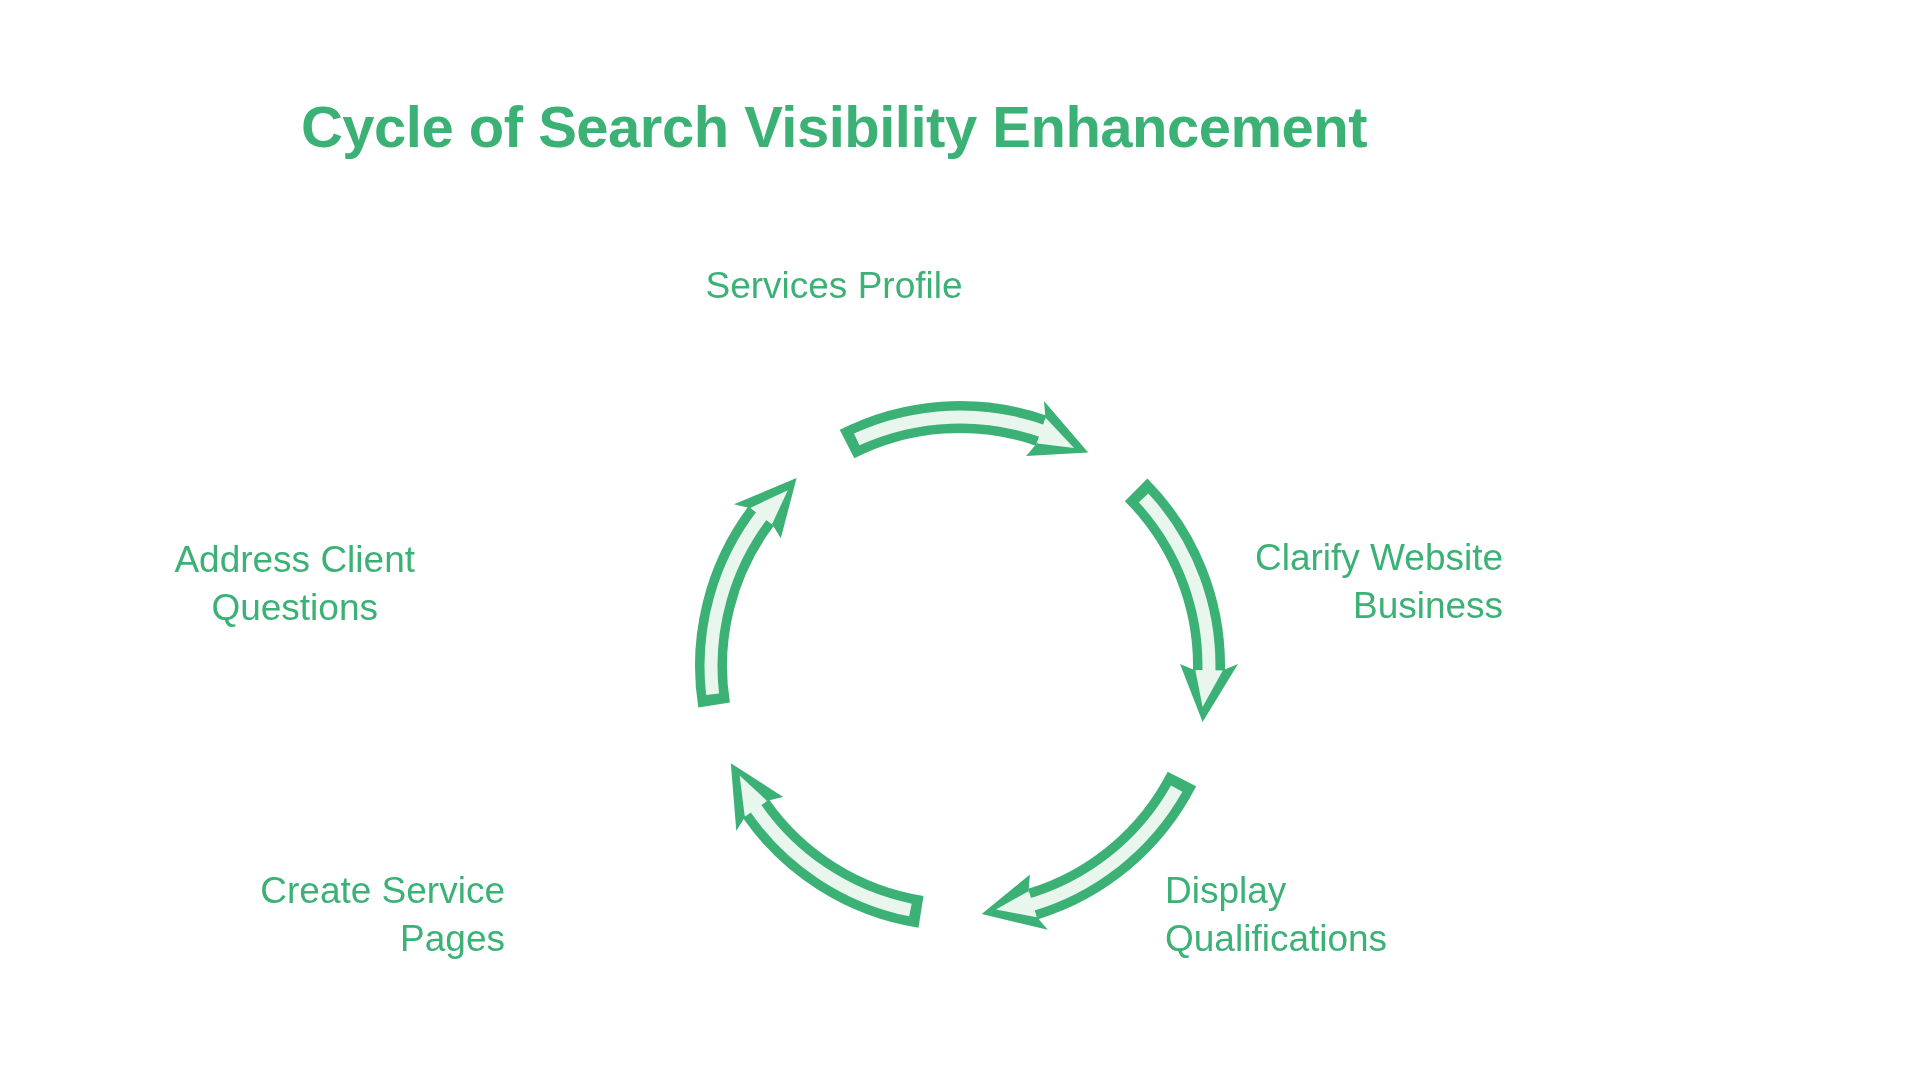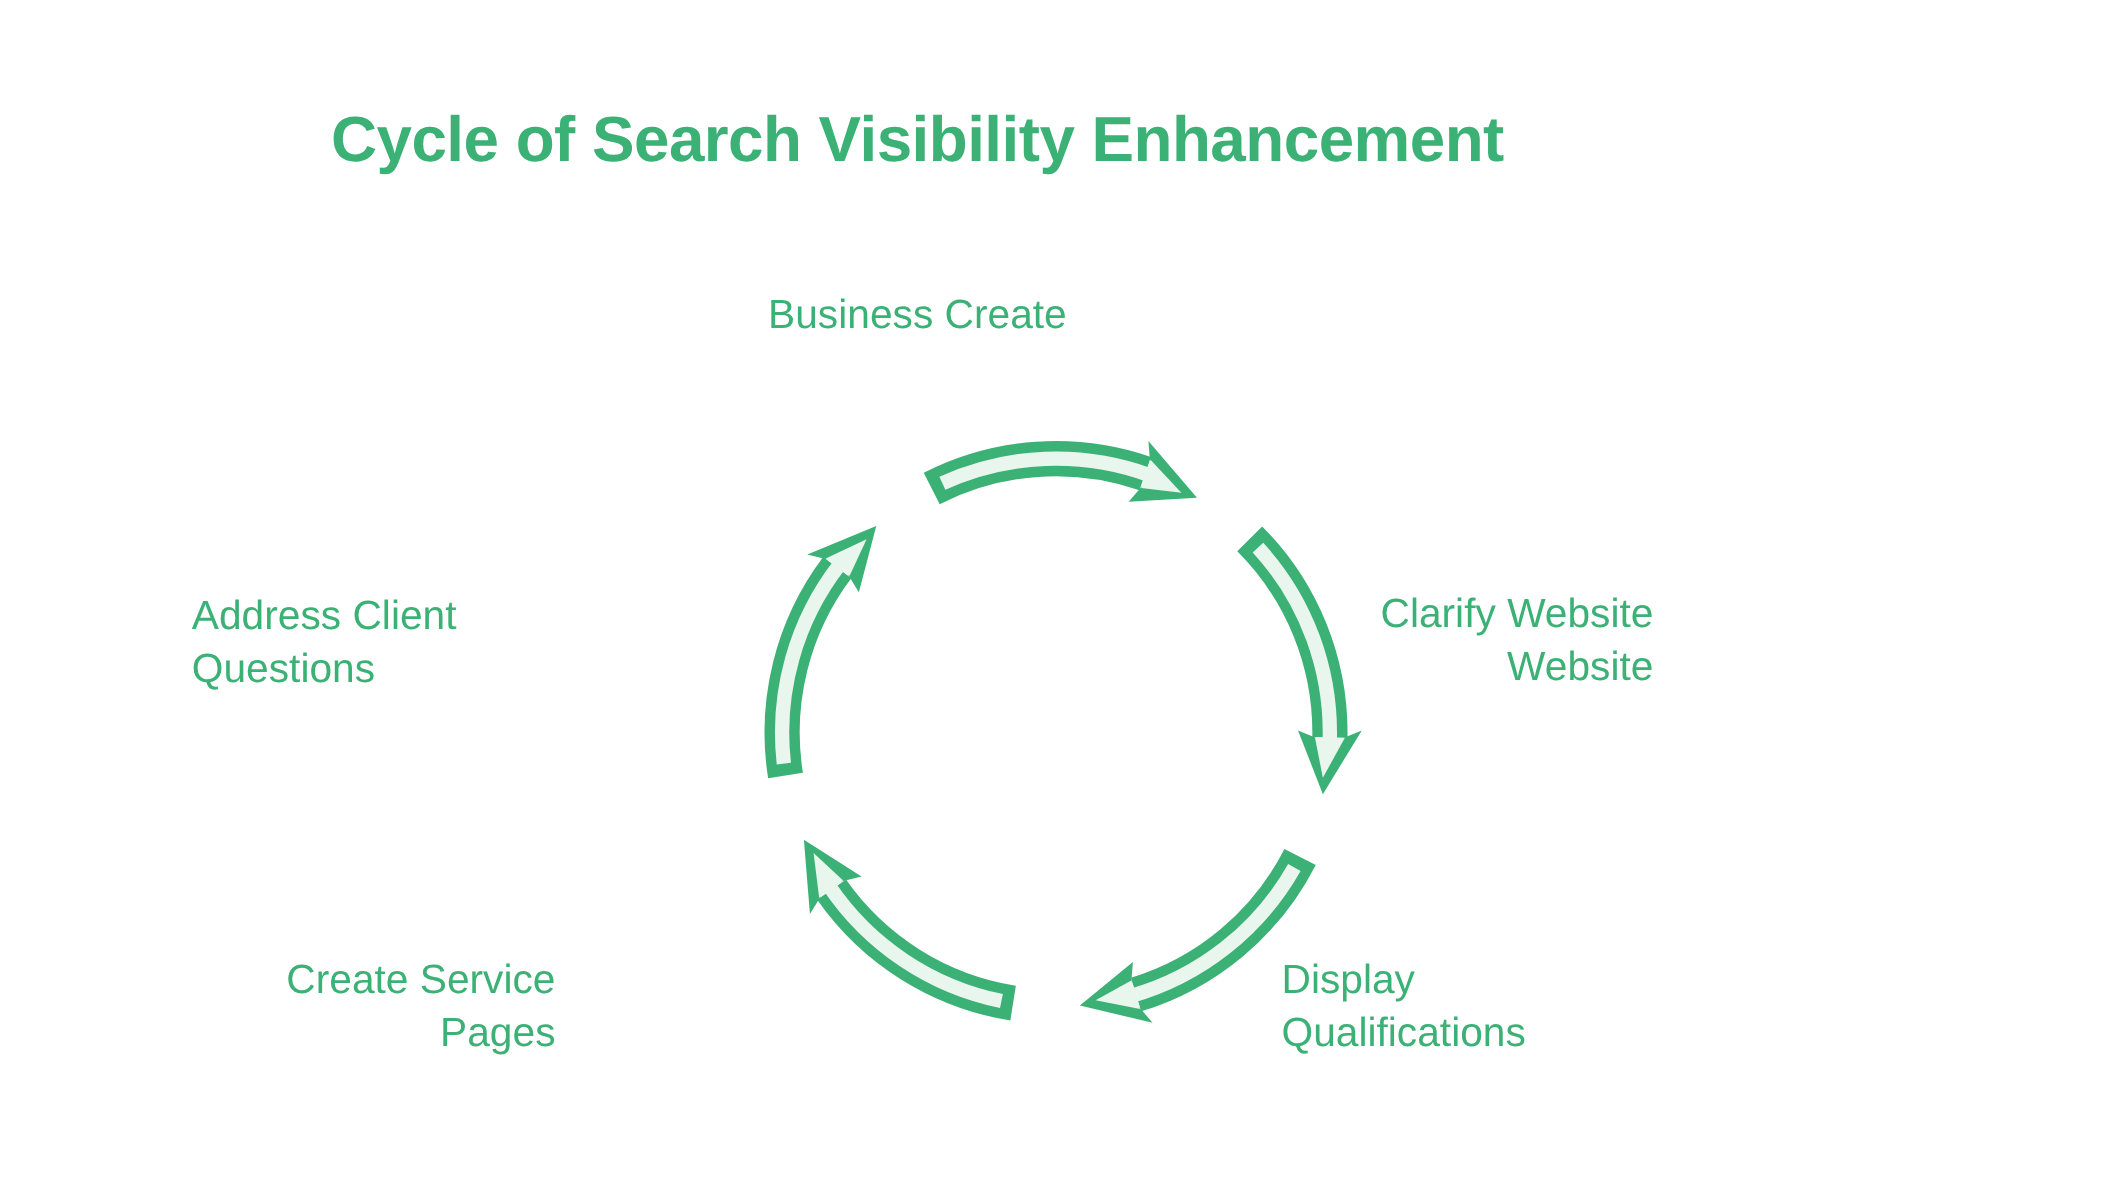--- a/index.html
+++ b/index.html
@@ -60,21 +60,21 @@
     text-align: left;
   }
   .pos-bottom-left {
     top: 867px;
     right: 1163px;
     text-align: right;
   }
   .pos-left {
     top: 536px;
     right: 1253px;
-    text-align: left;
+    text-align: center;
   }
 </style>
 </head>
 <body>
 
 <div class="canvas">
 
   <h1 class="title">Cycle of Search Visibility Enhancement</h1>
 
   <svg class="arrows-svg" viewBox="0 0 1920 1080">
@@ -104,26 +104,26 @@
       </g>
       <g>
         <path d="M 714.1 705.0 A 249 249 0 0 1 761.1 516.1" fill="none" stroke="#3cb176" stroke-width="32"></path>
         <path d="M 712.6 694.2 A 249 249 0 0 1 763.8 512.7" fill="none" stroke="#e9f6ee" stroke-width="13"></path>
         <polygon points="796.6,478.1 733.9,504.2 764.4,511.6 780.8,538.3" fill="#3cb176"></polygon>
         <polygon points="787.8,490.2 750.6,507.7 772.4,523.5" fill="#e9f6ee"></polygon>
       </g>
     </svg>
 
   <div class="step-label pos-top">
-    <span>Business Create</span>
+    <span>Services Profile</span>
   </div>
 
   <div class="step-label pos-right">
     <span>Clarify Website</span>
-    <span>Website</span>
+    <span>Business</span>
   </div>
 
   <div class="step-label pos-bottom-left">
     <span>Create Service</span>
     <span>Pages</span>
   </div>
 
   <div class="step-label pos-bottom-right">
     <span>Display</span>
     <span>Qualifications</span>

